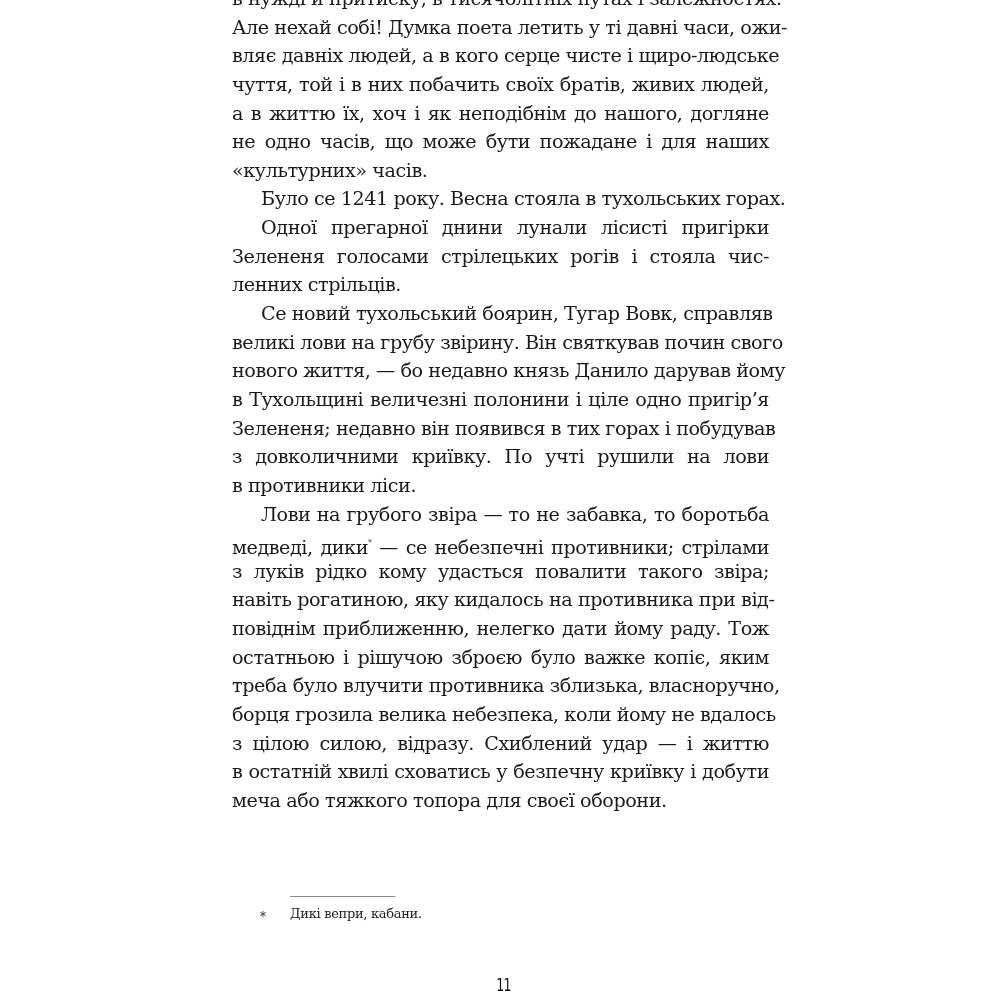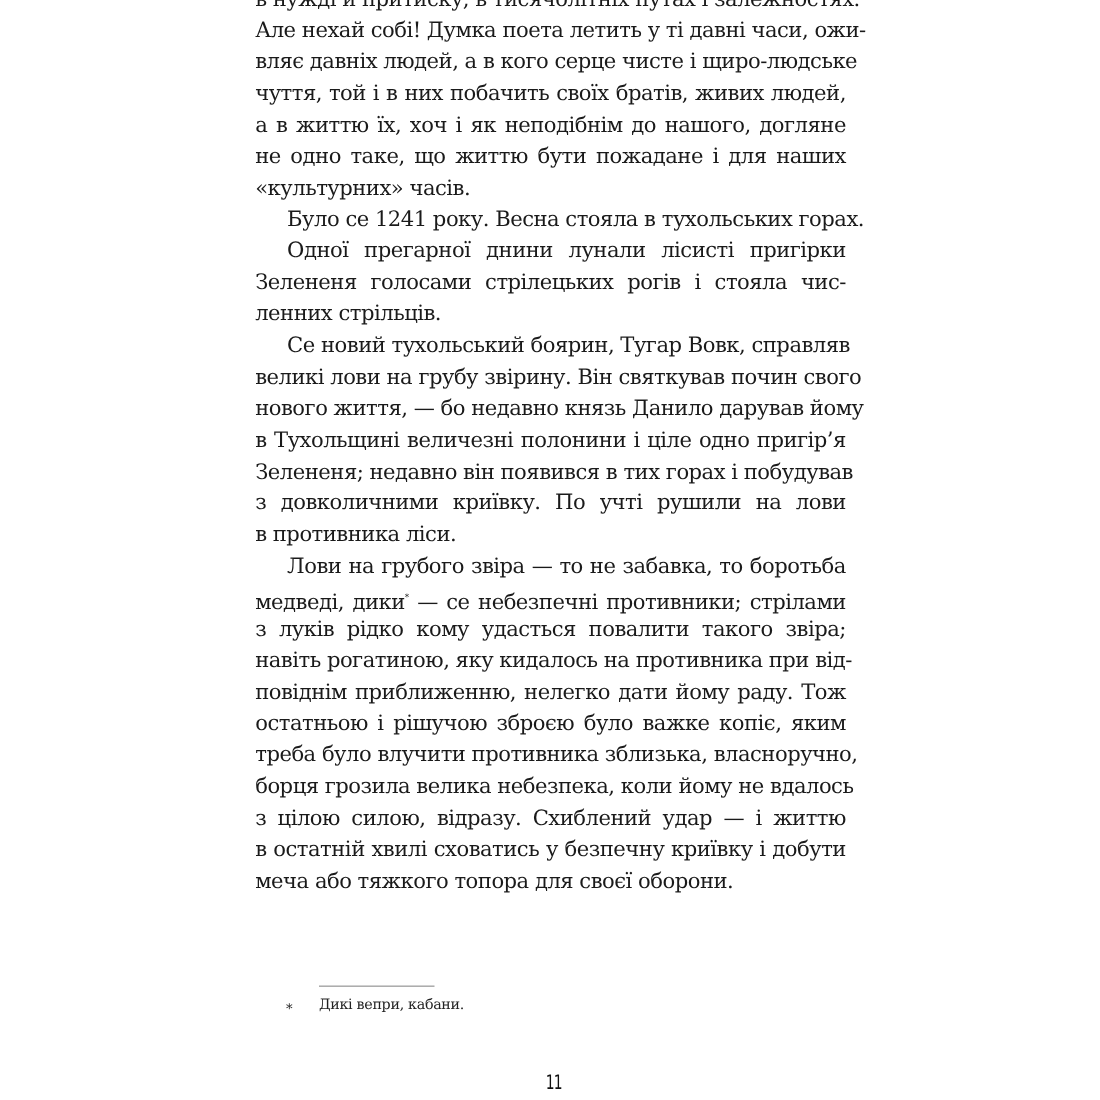--- a/index.html
+++ b/index.html
@@ -24,33 +24,33 @@
 </head>
 <body>
 
 <div class="page">
   <div class="textblock">
     <span class="line">в нужді й притиску, в тисячолітніх путах і залежностях.</span>
     <span class="line">Але нехай собі! Думка поета летить у ті давні часи, ожи-</span>
     <span class="line">вляє давніх людей, а в кого серце чисте і щиро-людське</span>
     <span class="line">чуття, той і в них побачить своїх братів, живих людей,</span>
     <span class="line">а в життю їх, хоч і як неподібнім до нашого, догляне</span>
-    <span class="line">не одно таке, що життю бути пожадане і для наших</span>
+    <span class="line">не одно часів, що може бути пожадане і для наших</span>
     <span class="line last">«культурних» часів.</span>
     <span class="line indent last">Було се 1241 року. Весна стояла в тухольських горах.</span>
     <span class="line indent">Одної прегарної днини лунали лісисті пригірки</span>
     <span class="line">Зелененя голосами стрілецьких рогів і стояла чис-</span>
     <span class="line last">ленних стрільців.</span>
     <span class="line indent">Се новий тухольський боярин, Тугар Вовк, справляв</span>
     <span class="line">великі лови на грубу звірину. Він святкував почин свого</span>
     <span class="line">нового життя, — бо недавно князь Данило дарував йому</span>
     <span class="line">в Тухольщині величезні полонини і ціле одно пригір’я</span>
     <span class="line">Зелененя; недавно він появився в тих горах і побудував</span>
     <span class="line">з довколичними криївку. По учті рушили на лови</span>
-    <span class="line last">в противника ліси.</span>
+    <span class="line last">в противники ліси.</span>
     <span class="line indent">Лови на грубого звіра — то не забавка, то боротьба</span>
     <span class="line"><span>медведі, дики</span><span class="fnref">*</span><span> — се небезпечні противники; стрілами</span></span>
     <span class="line">з луків рідко кому удасться повалити такого звіра;</span>
     <span class="line">навіть рогатиною, яку кидалось на противника при від-</span>
     <span class="line">повіднім приближенню, нелегко дати йому раду. Тож</span>
     <span class="line">остатньою і рішучою зброєю було важке копіє, яким</span>
     <span class="line">треба було влучити противника зблизька, власноручно,</span>
     <span class="line">борця грозила велика небезпека, коли йому не вдалось</span>
     <span class="line">з цілою силою, відразу. Схиблений удар — і життю</span>
     <span class="line">в остатній хвилі сховатись у безпечну криївку і добути</span>

